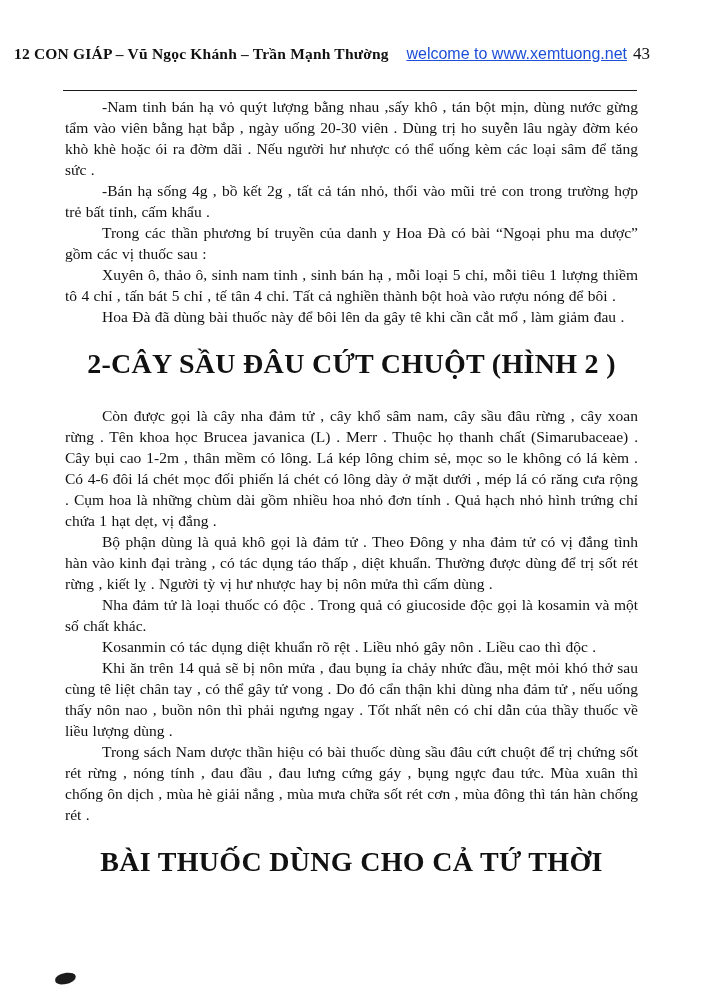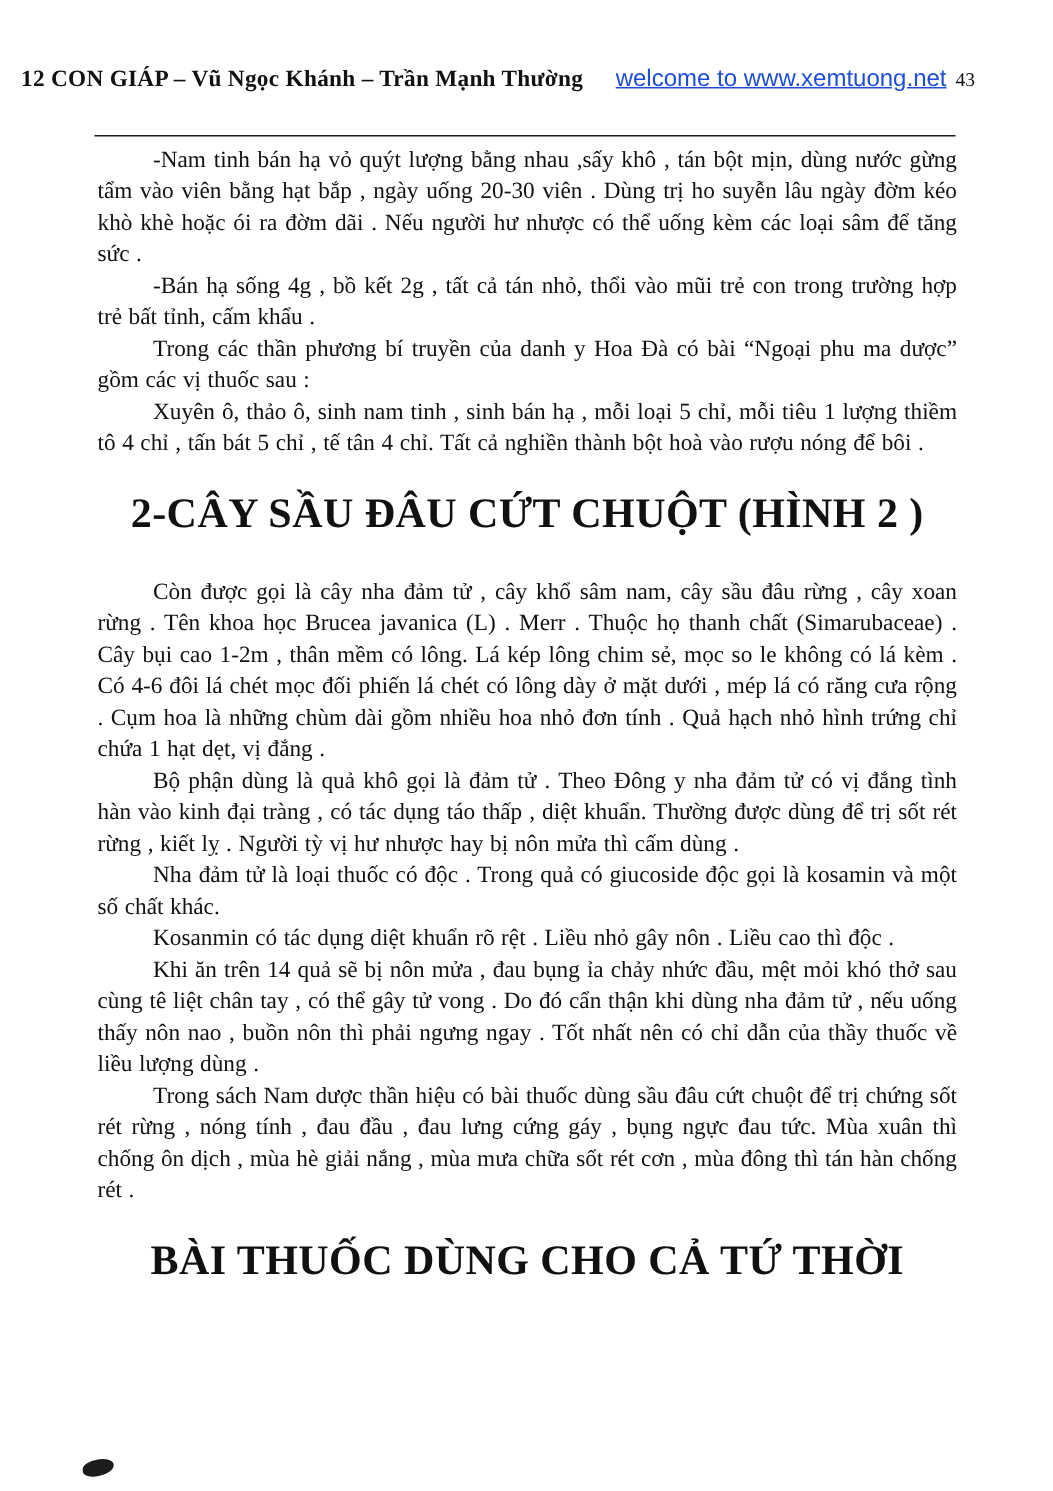--- a/index.html
+++ b/index.html
@@ -30,21 +30,21 @@
   }
   .header-right { display: flex; align-items: baseline; white-space: nowrap; }
   .header-link {
     font-family: "Liberation Sans", "DejaVu Sans", sans-serif;
     font-size: 16px;
     text-decoration: underline;
     color: #1d4ed8;
     cursor: pointer;
   }
   .page-number {
-    font-size: 13px;
+    font-size: 17px;
     margin-left: 6px;
   }
   .rule {
     position: absolute;
     top: 90px;
     left: 63px;
     width: 574px;
     height: 0;
     border-top: 1.6px solid #1a1a1a;
   }
@@ -93,20 +93,21 @@
   </span>
 </div>
 
 <div class="rule"></div>
 
 <main class="page-body">
     <p><span>-Nam tinh bán hạ vỏ quýt lượng bằng nhau ,sấy khô , tán bột mịn, dùng nước gừng tẩm vào viên bằng hạt bắp , ngày uống 20-30 viên . Dùng trị ho suyễn lâu ngày đờm kéo khò khè hoặc ói ra đờm dãi . Nếu người hư nhược có thể uống kèm các loại sâm để tăng sức .</span></p>
     <p><span>-Bán hạ sống 4g , bồ kết 2g , tất cả tán nhỏ, thổi vào mũi trẻ con trong trường hợp trẻ bất tỉnh, cấm khẩu .</span></p>
     <p><span>Trong các thần phương bí truyền của danh y Hoa Đà có bài “Ngoại phu ma dược” gồm các vị thuốc sau :</span></p>
     <p><span>Xuyên ô, thảo ô, sinh nam tinh , sinh bán hạ , mỗi loại 5 chỉ, mỗi tiêu 1 lượng thiềm tô 4 chỉ , tấn bát 5 chỉ , tế tân 4 chỉ. Tất cả nghiền thành bột hoà vào rượu nóng để bôi .</span></p>
+    <p><span>Hoa Đà đã dùng bài thuốc này để bôi lên da gây tê khi cần cắt mổ , làm giảm đau .</span></p>
     <h2 class="section-heading">2-CÂY SẦU ĐÂU CỨT CHUỘT (HÌNH 2 )</h2>
     <p><span>Còn được gọi là cây nha đảm tử , cây khổ sâm nam, cây sầu đâu rừng , cây xoan rừng . Tên khoa học </span><span class="italic">Brucea javanica</span><span> (L) . Merr . Thuộc họ thanh chất (Simarubaceae) . Cây bụi cao 1-2m , thân mềm có lông. Lá kép lông chim sẻ, mọc so le không có lá kèm . Có 4-6 đôi lá chét mọc đối phiến lá chét có lông dày ở mặt dưới , mép lá có răng cưa rộng . Cụm hoa là những chùm dài gồm nhiều hoa nhỏ đơn tính . Quả hạch nhỏ hình trứng chỉ chứa 1 hạt dẹt, vị đắng .</span></p>
     <p><span>Bộ phận dùng là quả khô gọi là đảm tử . Theo Đông y nha đảm tử có vị đắng tình hàn vào kinh đại tràng , có tác dụng táo thấp , diệt khuẩn. Thường được dùng để trị sốt rét rừng , kiết lỵ . Người tỳ vị hư nhược hay bị nôn mửa thì cấm dùng .</span></p>
     <p><span>Nha đảm tử là loại thuốc có độc . Trong quả có giucoside độc gọi là kosamin và một  số chất khác.</span></p>
     <p><span>Kosanmin có tác dụng diệt khuẩn rõ rệt . Liều nhỏ gây nôn . Liều cao thì độc .</span></p>
     <p><span>Khi ăn trên 14 quả sẽ bị nôn mửa , đau bụng ỉa chảy nhức đầu, mệt mỏi khó thở sau cùng tê liệt chân tay , có thể gây tử vong . Do đó cẩn thận khi dùng nha đảm tử , nếu uống thấy nôn nao , buồn nôn thì phải ngưng ngay . Tốt nhất nên có chỉ dẫn của thầy thuốc về liều lượng dùng .</span></p>
     <p><span>Trong sách </span><span class="italic">Nam dược thần hiệu</span><span> có bài thuốc dùng sầu đâu cứt chuột để trị chứng sốt rét rừng , nóng tính , đau đầu , đau lưng cứng gáy , bụng ngực đau tức. Mùa xuân thì chống ôn dịch , mùa hè giải nắng , mùa mưa chữa sốt rét cơn , mùa đông thì tán hàn chống rét .</span></p>
     <h2 class="section-heading">BÀI THUỐC DÙNG CHO CẢ TỨ THỜI</h2>
   </main>
 

